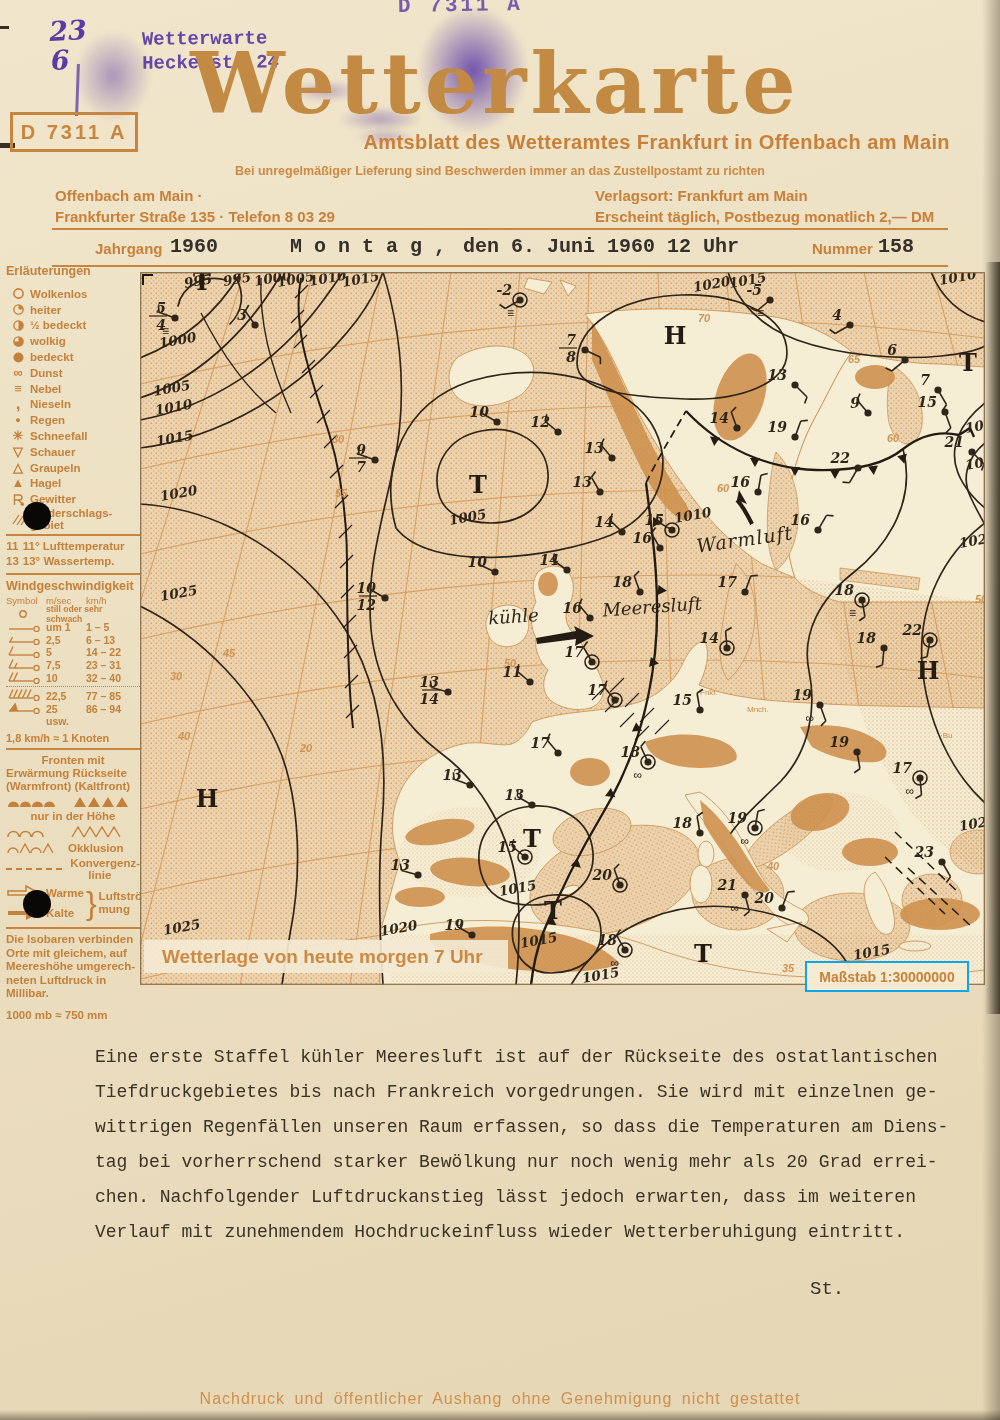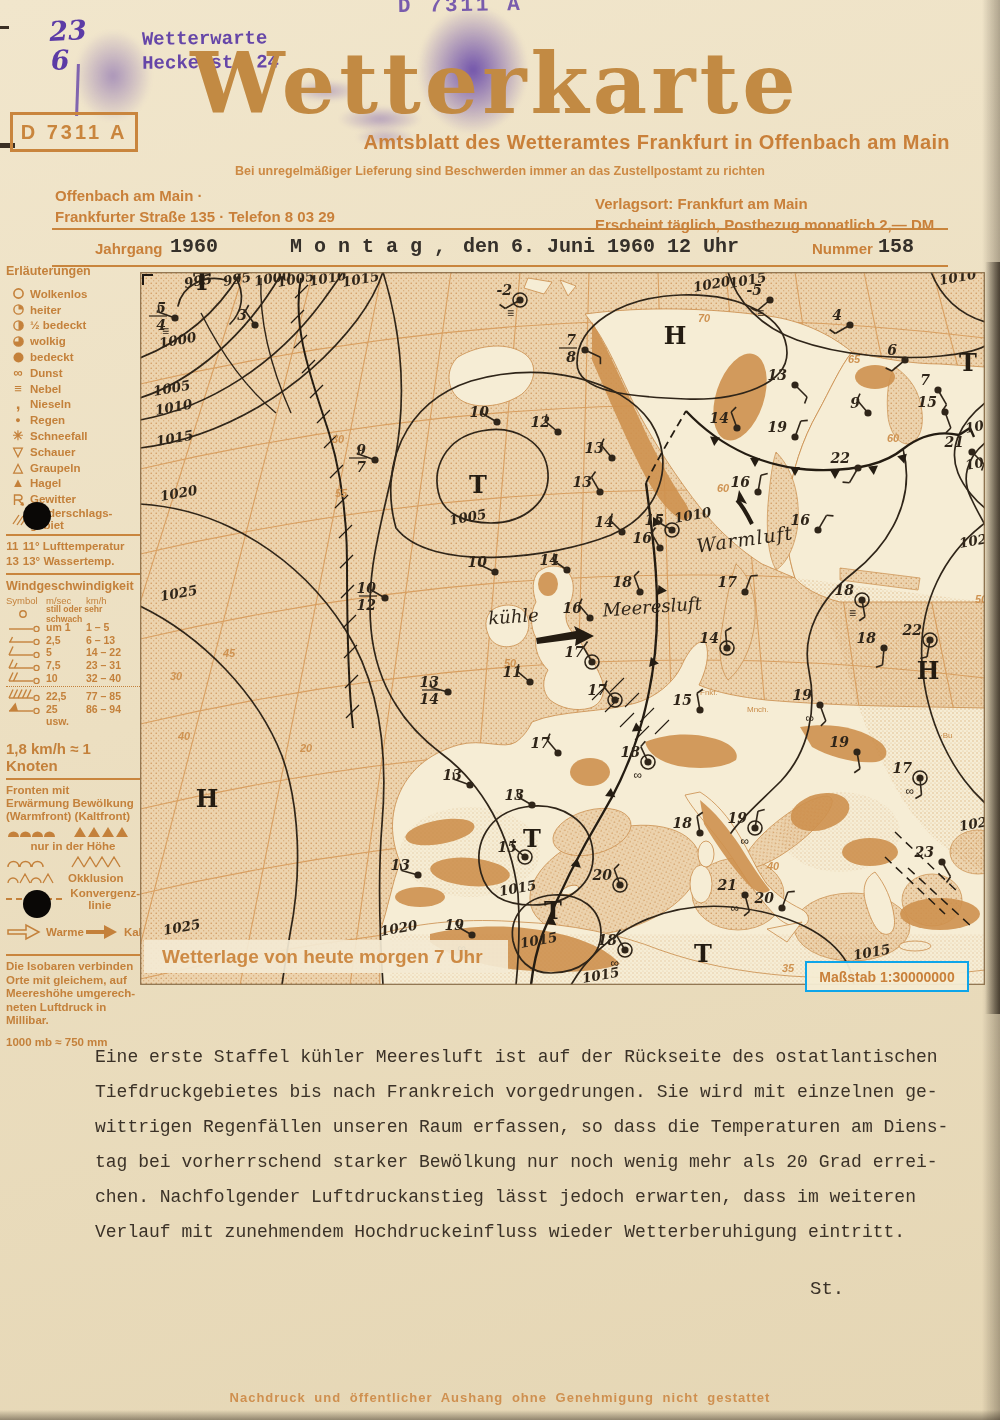--- a/index.html
+++ b/index.html
@@ -19,21 +19,21 @@
       font-size:19px;line-height:24px;color:#5c3ba6;opacity:.93;transform:rotate(-.6deg)}
   #code-box{left:10px;top:112px;width:122px;height:34px;border:3px solid #c9853d;color:#c9853d;
       font-weight:bold;font-size:20px;letter-spacing:3px;display:flex;align-items:center;justify-content:center}
   #main-title{left:0;top:40px;width:990px;text-align:center;font-family:"DejaVu Serif",serif;
       font-weight:bold;font-size:84px;line-height:1.05;color:#c28a43;letter-spacing:4px}
   #subtitle{left:0;top:131px;width:950px;text-align:right;font-weight:bold;font-size:20px;
       color:#c9803a;letter-spacing:.4px}
   #tagline{left:0;top:164px;width:1000px;text-align:center;font-weight:bold;font-size:12.5px;color:#cd8a44}
   .addr{font-weight:bold;font-size:15px;line-height:21px;color:#c9803a}
   #addr-left{left:55px;top:185px}
-  #addr-right{left:595px;top:193px}
+  #addr-right{left:595px;top:185px}
   .hr{background:#c9853d;height:2px}
   
   .dl-lab{font-weight:bold;font-size:15px;color:#c9803a}
   .dl-val{font-family:"Liberation Mono",monospace;font-weight:bold;font-size:20px;color:#35302a}
   
   #legend{left:6px;top:264px;width:134px;color:#c4813b;font-weight:bold}
   #legend-title{font-size:12.5px;margin-bottom:8px}
   .litem{display:flex;align-items:center;min-height:15.8px;font-size:11.5px}
   .lsym{width:24px;display:flex;justify-content:center;align-items:center;flex:none}
   .gsym{font-size:13px;line-height:10px}
@@ -43,47 +43,47 @@
   #temp-note{font-size:11.5px;line-height:15px}
   .frac{display:inline-block;text-align:center;margin-right:4px}
   #wind-title{font-size:12.5px;margin-top:2px}
   #wind-cols{display:flex;font-size:9.5px;font-weight:normal;color:#c4813b;margin:2px 0}
   .wrow{display:flex;align-items:center;height:12.8px;font-size:10.5px}
   .wsym{width:40px;flex:none}
   .wms{width:40px;flex:none}
   .wkm{flex:1}
   .wspan{font-size:8.6px}
   #wind-etc{font-size:10.5px;margin-left:40px}
-  #wind-knoten{font-size:15px;margin-top:13px}
+  #wind-knoten{font-size:11px;margin-top:5px}
   .fr-t{font-size:11.5px;line-height:13px}
   .frow{display:flex;align-items:center;margin:2px 0}
   .fr-lab{font-size:11.5px;margin-left:4px}
   #konv-dash{width:62px;border-top:2px dashed #c4813b;margin-right:4px}
   #stroem{display:flex;align-items:center}
-  .arrowcol{display:flex;flex-direction:row}
+  .arrowcol{display:flex;flex-direction:column}
   .arow{display:flex;align-items:center;height:20px}
   #brace{font-size:32px;font-weight:normal;margin:0 2px;color:#c4813b}
   #iso-note{font-size:11.5px;line-height:13.5px;white-space:pre-line}
   #mb-note{font-size:11.5px;margin-top:8px}
   
   #map-wrap{left:140px;top:272px;width:845px;height:713px}
   #map-caption{left:144px;top:940px;width:346px;height:33px;background:rgba(243,233,211,.92);
       color:#cd8a44;font-weight:bold;font-size:19px;display:flex;align-items:center;padding-left:18px}
   #scale-box{left:805px;top:961px;width:160px;height:27px;border:2px solid #0ea5e9;
       background:rgba(244,236,211,.95);color:#c9803a;font-weight:bold;font-size:14px;
       display:flex;align-items:center;justify-content:center}
   .hand{font-family:"DejaVu Serif",serif;font-style:italic;color:#2f2519}
   #warmluft{left:696px;top:528px;font-size:19px;letter-spacing:1px;transform:rotate(-8deg)}
   #kuehle{left:488px;top:600px;font-size:18px;transform:rotate(-4deg)}
   #kuehle .gap{display:inline-block;width:64px}
   
   #body-text{left:95px;top:1040px;width:870px;font-family:"Liberation Mono",monospace;
       font-size:18px;line-height:35px;color:#3b3228;white-space:pre-line}
   #signature{left:810px;top:1278px;font-family:"Liberation Mono",monospace;font-size:19px;color:#3b3228}
-  #footer{left:0;top:1390px;width:1000px;text-align:center;font-weight:bold;font-size:13px;
+  #footer{left:0;top:1390px;width:1000px;text-align:center;font-weight:normal;font-size:16px;
       letter-spacing:1px;word-spacing:4px;color:#cf9050}
   
   .hole{width:28px;height:28px;border-radius:50%;background:#0a0806}
   #edge-right{right:0;top:0;width:18px;height:1420px;
       background:linear-gradient(to right,rgba(26,16,6,0),rgba(26,16,6,.12) 40%,rgba(26,16,6,.3))}
   #edge-right2{right:0;top:262px;width:15px;height:752px;
       background:linear-gradient(to right,rgba(20,12,4,0),rgba(20,12,4,.65))}
   #edge-bottom{left:0;top:1410px;width:1000px;height:10px;
       background:linear-gradient(to bottom,rgba(20,12,4,0),rgba(20,12,4,.4))}
   .edgemark{background:#3a2f24}
@@ -319,22 +319,22 @@
             <polygon points="3,10 9.5,1.5 12,10" fill="#c4813b"></polygon>
           </svg></span>
         <span class="wms">25</span>
         <span class="wkm">86 – 94</span>
       </div>
     </div>
   <div id="wind-etc">usw.</div>
   <div id="wind-knoten">1,8 km/h  ≈  1 Knoten</div>
   <div class="lhr"></div>
   <div>
-    <div class="fr-t" style="">Fronten mit</div>
-    <div class="fr-t">Erwärmung  Bewölkung</div>
+    <div class="fr-t" style="text-align:center">Fronten mit</div>
+    <div class="fr-t">Erwärmung  Rückseite</div>
     <div class="fr-t">(Warmfront)  (Kaltfront)</div>
     <div class="frow">
       <svg width="126" height="13">
         <path d="M2,12 a5.5,5.5 0 0 1 11,0 M14,12 a5.5,5.5 0 0 1 11,0 M26,12 a5.5,5.5 0 0 1 11,0 M38,12 a5.5,5.5 0 0 1 11,0" fill="#c4813b"></path>
         <polygon points="68,12 74,2 80,12" fill="#c4813b"></polygon>
           <polygon points="82,12 88,2 94,12" fill="#c4813b"></polygon>
         <polygon points="96,12 102,2 108,12" fill="#c4813b"></polygon>
           <polygon points="110,12 116,2 122,12" fill="#c4813b"></polygon>
       </svg>
       </div>

